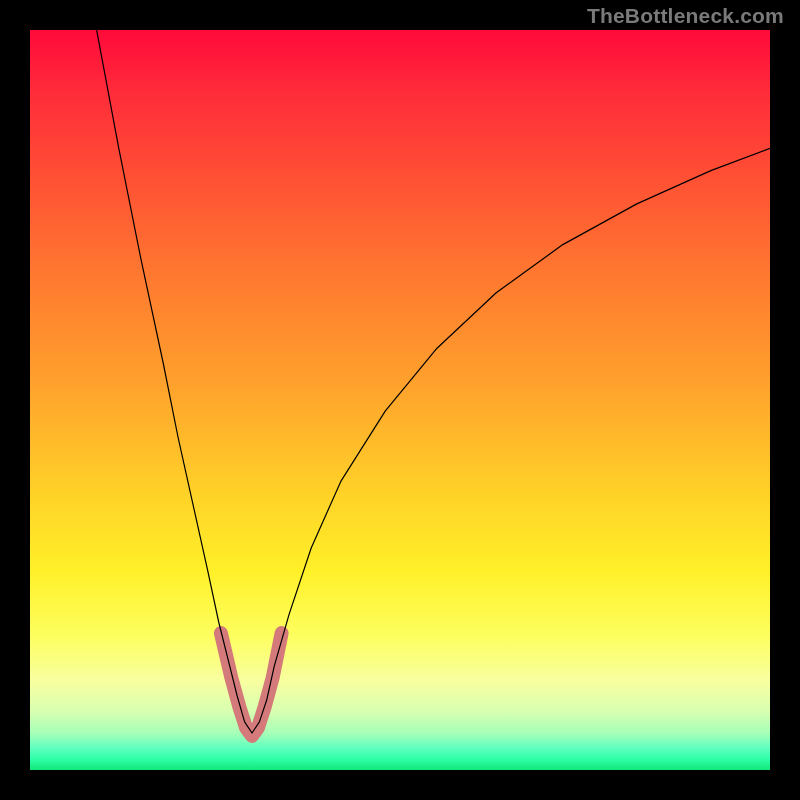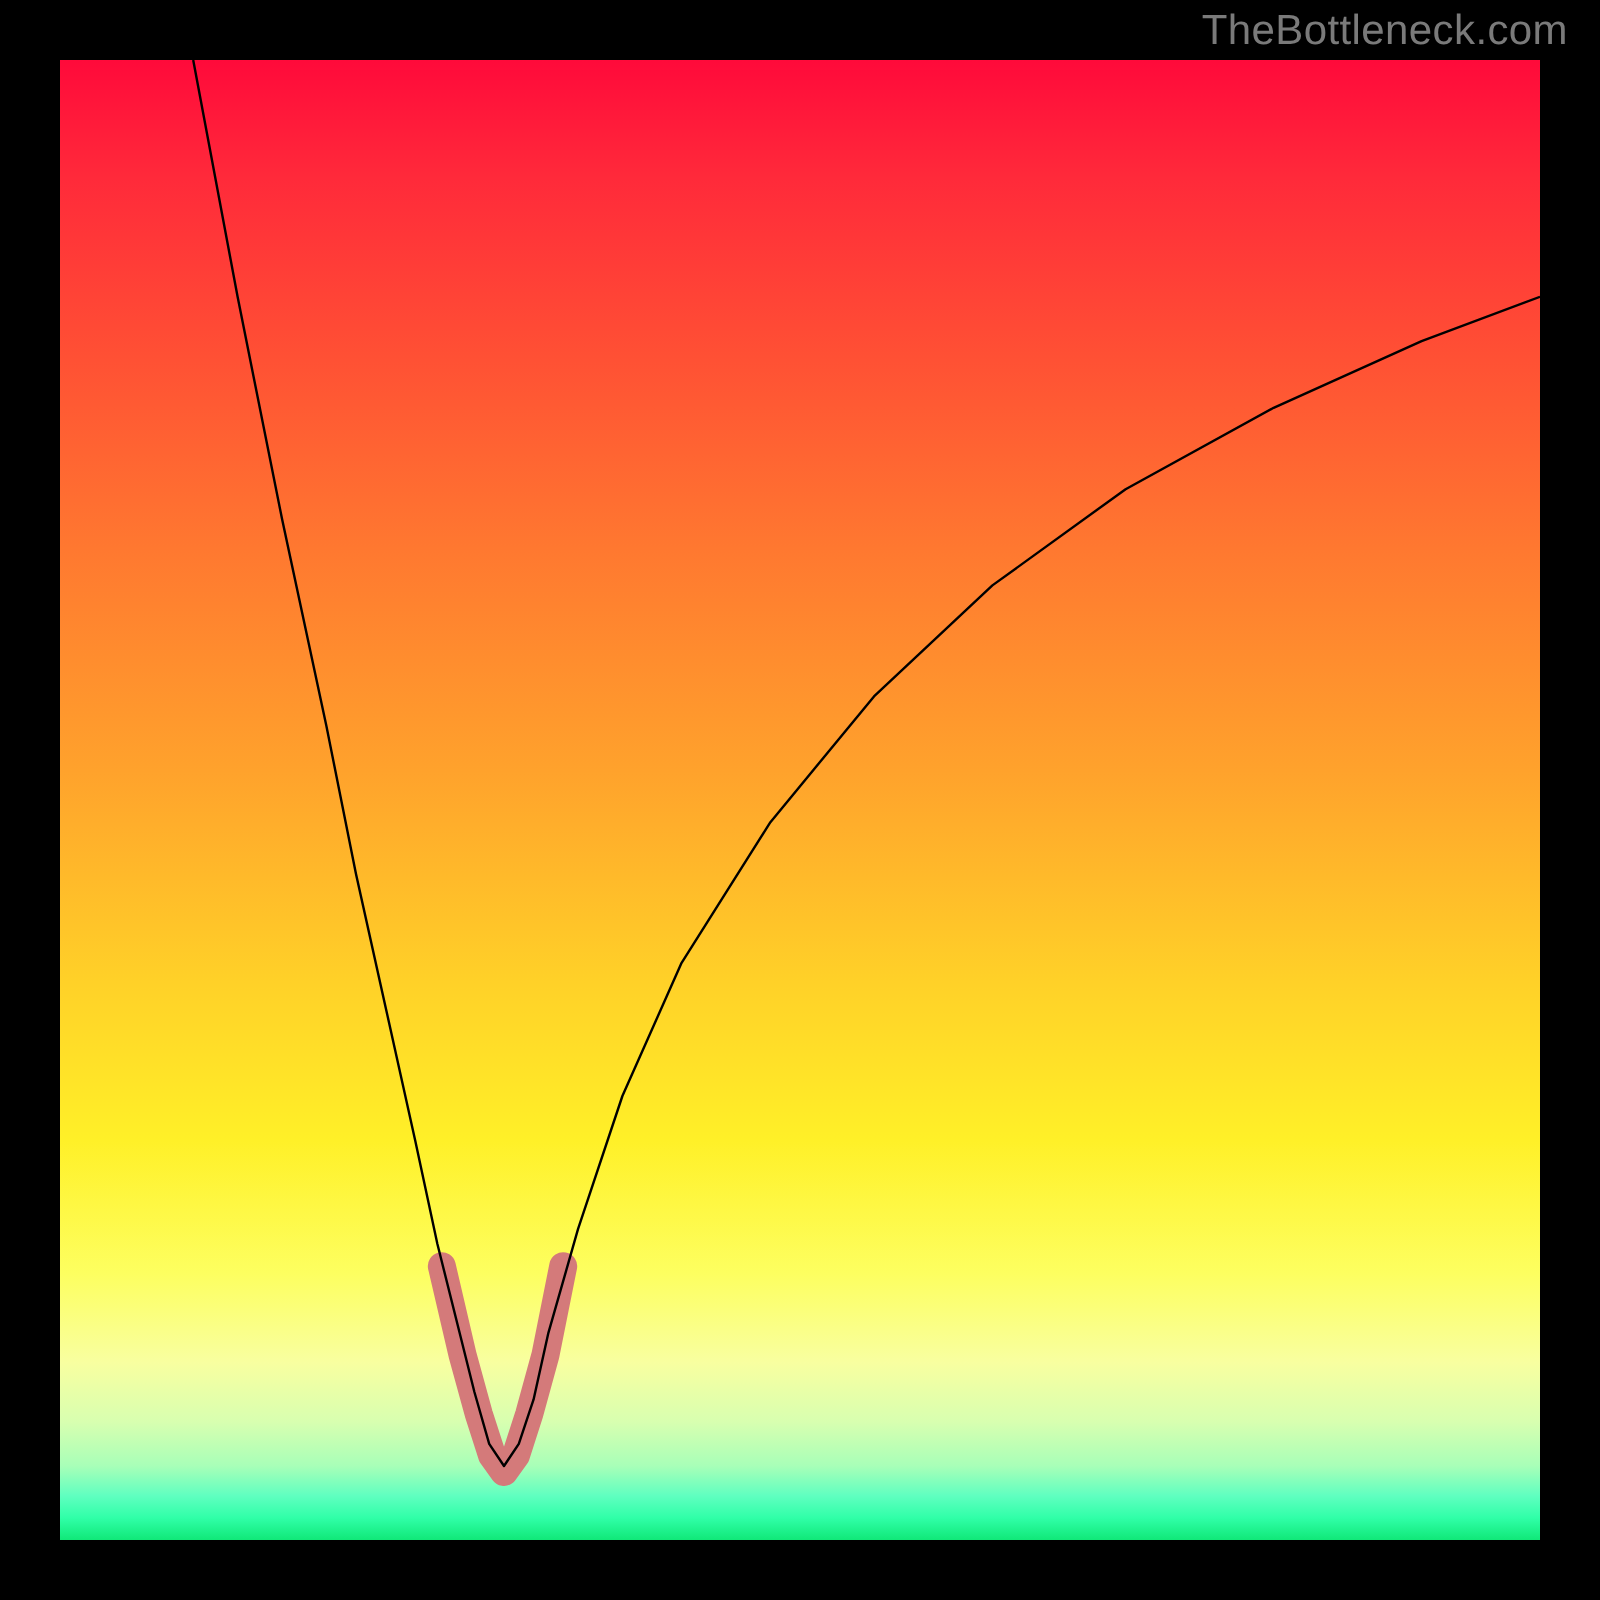--- a/index.html
+++ b/index.html
@@ -50,21 +50,21 @@
       #30ffa8 98.5%,
       #10e878 100%
     );
   }
   .watermark {
     position: absolute;
     top: 4px;
     right: 16px;
     color: #7a7a7a;
     font-size: 21px;
-    font-weight: 400;
+    font-weight: 700;
     letter-spacing: 0.2px;
     user-select: none;
     text-align: center;
   }
   svg.curves {
     position: absolute;
     top: 0;
     left: 0;
     width: 100%;
     height: 100%;

